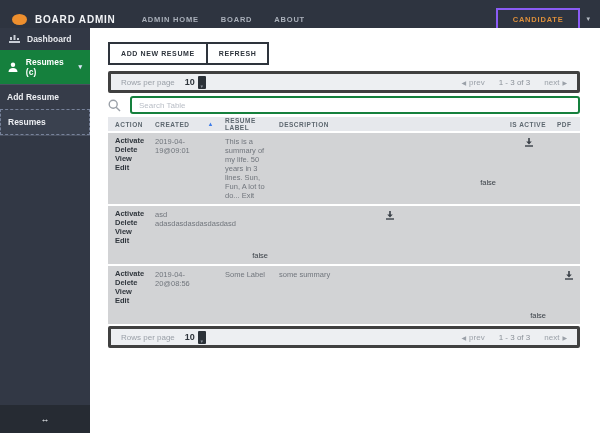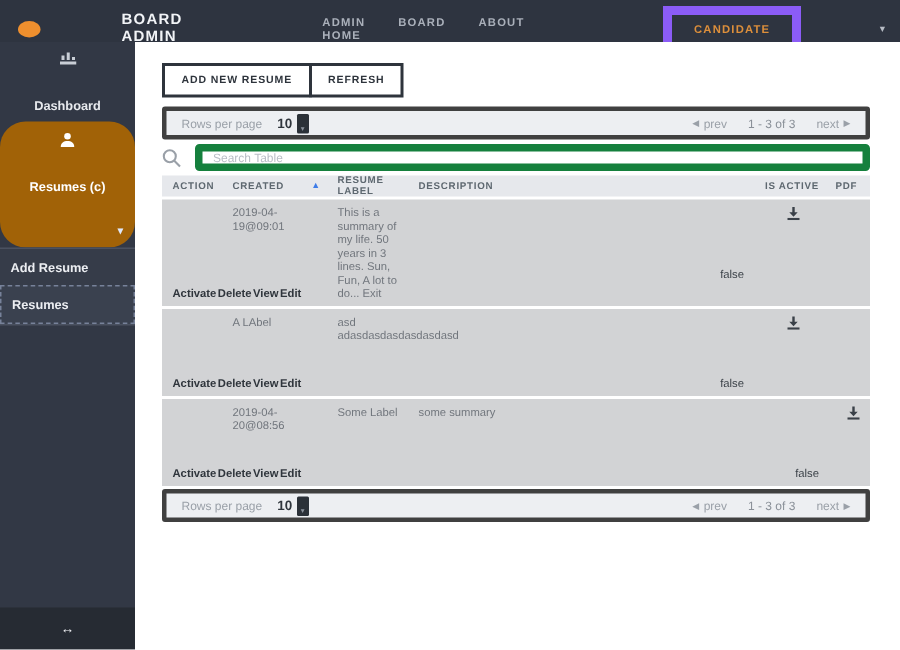--- a/index.html
+++ b/index.html
@@ -1,38 +1,38 @@
 <!DOCTYPE html>
 <html><head>
 <meta charset="utf-8">
 <style>
   * { margin:0; padding:0; box-sizing:border-box; }
   html,body { width:600px; height:433px; }
   body { font-family:"Liberation Sans", sans-serif; background:#fff; }
   .app { position:relative; width:600px; height:433px; overflow:hidden; display:flex; flex-direction:column; }
 
   
-  .navbar { height:28px; background:#2e3440; display:flex; align-items:center; flex:0 0 28px; padding:10px 10px 0 12px;gap:46px; }
+  .navbar { height:28px; background:#2e3440; display:flex; align-items:center; flex:0 0 28px; padding:10px 10px 0 12px; }
   .logo { width:15px; height:11px; background:#ee8f2e; border-radius:50%; flex:0 0 auto; }
   .brand { color:#f2f4f7; font-size:10px; font-weight:bold; letter-spacing:0.8px; margin-left:8px; }
   .nav-items { display:flex; margin-left:26px; gap:22px; }
   .nav-item { color:#aab0ba; font-size:7.5px; font-weight:bold; letter-spacing:0.8px; cursor:pointer; }
   .nav-spacer { flex:1; }
-  .candidate-btn { border:6px solid #8b5cf6; color:#dd8f3b; background:transparent; font-family:inherit;
+  .candidate-btn { border:2px solid #8b5cf6; color:#dd8f3b; background:transparent; font-family:inherit;
     font-size:7.5px; font-weight:bold; letter-spacing:0.8px; padding:5px 15px; cursor:pointer; }
   .nav-caret { color:#b7bcc5; font-size:7px; margin-left:6px; cursor:pointer; }
 
   
   .body-row { flex:1; display:flex; min-height:0; }
 
   
   .sidebar { width:90px; flex:0 0 90px; background:#323845; display:flex; flex-direction:column; }
-  .side-item { display:flex; align-items:center; gap:21px; padding:6px 8px; color:#e8eaee; font-size:8.5px; font-weight:bold; cursor:pointer;flex-direction:column; }
+  .side-item { display:flex; align-items:center; gap:7px; padding:6px 8px; color:#e8eaee; font-size:8.5px; font-weight:bold; cursor:pointer; }
   .side-item .si-icon { width:12px; display:flex; justify-content:center; }
-  .side-item.active { background:#a16207; color:#fff; padding-top:7px; padding-bottom:7px;border-radius:17px; }
+  .side-item.active { background:#15803d; color:#fff; padding-top:7px; padding-bottom:7px; }
   .side-item.active .chev { margin-left:auto; font-size:7px; color:#dfe8fb; }
   .sub-section { background:#363c49; border:1px solid #4a5160; border-left:none; border-right:none; }
   .sub-item { color:#eceef2; font-size:8.5px; font-weight:bold; padding:7px 7px; cursor:pointer; }
   .sub-item.selected { border:1px dashed #77829a; background:#3a414f; }
   .side-fill { flex:1; }
   .side-toggle { height:28px; background:#262b33; display:flex; align-items:center; justify-content:center;
     color:#f2f4f7; font-size:9px; cursor:pointer; }
 
   
   .main { flex:1; background:#ffffff; padding:14px 20px 0 18px; overflow:hidden; }
@@ -49,34 +49,34 @@
   .pb-select { width:8px; height:13px; background:#2b3138; border-radius:1px; margin-left:3px; cursor:pointer;
     display:flex; align-items:flex-end; justify-content:center; color:#8b929c; font-size:5px; }
   .pb-spacer { flex:1; }
   .pb-nav { display:flex; align-items:center; gap:14px; }
   .pb-arrow { color:#9aa0a8; font-size:6px; }
   .pb-prev, .pb-next { color:#9aa0a8; font-size:8px; cursor:pointer; display:flex; align-items:center; gap:3px; }
   .pb-range { color:#8a9098; font-size:8px; }
 
   .search-row { display:flex; align-items:center; margin:2px 0 2px 0; height:20px; }
   .search-icon-box { width:22px; display:flex; align-items:center; justify-content:flex-start; cursor:pointer; }
-  .search-input { flex:1; height:18px; border:5px solid #15803d; border-radius:3px; font-family:inherit;
+  .search-input { flex:1; height:18px; border:2px solid #15803d; border-radius:3px; font-family:inherit;
     font-size:8px; color:#4a4f57; padding:0 7px; outline:none; background:#fff; }
   .search-input::placeholder { color:#b9bec6; }
 
   
   .tbl-header, .tbl-row { display:grid; grid-template-columns:40px 70px 54px 1fr 50px 30px; }
   .tbl-header { background:#e6e8ec; height:14px; align-items:center; }
   .th { color:#5e6870; font-size:6.5px; font-weight:bold; letter-spacing:0.5px; cursor:pointer; }
   .th-created { display:flex; align-items:center; justify-content:space-between; padding-right:4px; }
   .sort-arrow { color:#3d7ce8; font-size:6px; }
   .th-right { text-align:right; padding-right:4px; }
   .tbl-row { background:#d2d3d5; margin-top:2px; padding:4px 0 4px 0; }
   .td { font-size:7.5px; color:#71767d; line-height:9px; }
-  .td-action { display:flex; flex-direction:row; gap:1px;align-items:flex-end; }
+  .td-action { display:flex; flex-direction:column; gap:1px; }
   .action-link { color:#2f353c; font-size:7.5px; font-weight:bold; cursor:pointer; line-height:8px; }
   .td-right { text-align:right; padding-right:4px; color:#3a4047;margin-top:41px; }
   .td-pdf { display:flex; justify-content:center; align-items:flex-start; cursor:pointer; }
 
   .th, .td { padding-left:7px; }
   .th.th-right, .td.td-right { padding-left:0; }
   .bottom-bar { margin-top:2px; }
 </style>
 </head>
 <body>
@@ -192,21 +192,20 @@
         </div>
       </div>
 
       <div class="tbl-row">
         <div class="td td-action">
           <span class="action-link">Activate</span>
           <span class="action-link">Delete</span>
           <span class="action-link">View</span>
           <span class="action-link">Edit</span>
         </div>
-        <div class="td">A LAbel</div>
         <div class="td">asd adasdasdasdasdasdasd</div>
         <div class="td td-right">false</div>
         <div class="td td-pdf">
           <svg width="10" height="10" viewBox="0 0 10 10">
               <path d="M4.2 1 L5.8 1 L5.8 4.5 L7.8 4.5 L5 7.5 L2.2 4.5 L4.2 4.5 Z" fill="#3a4048"></path>
               <rect x="1" y="8.3" width="8" height="1.4" fill="#3a4048"></rect>
             </svg>
         </div>
       </div>
 

